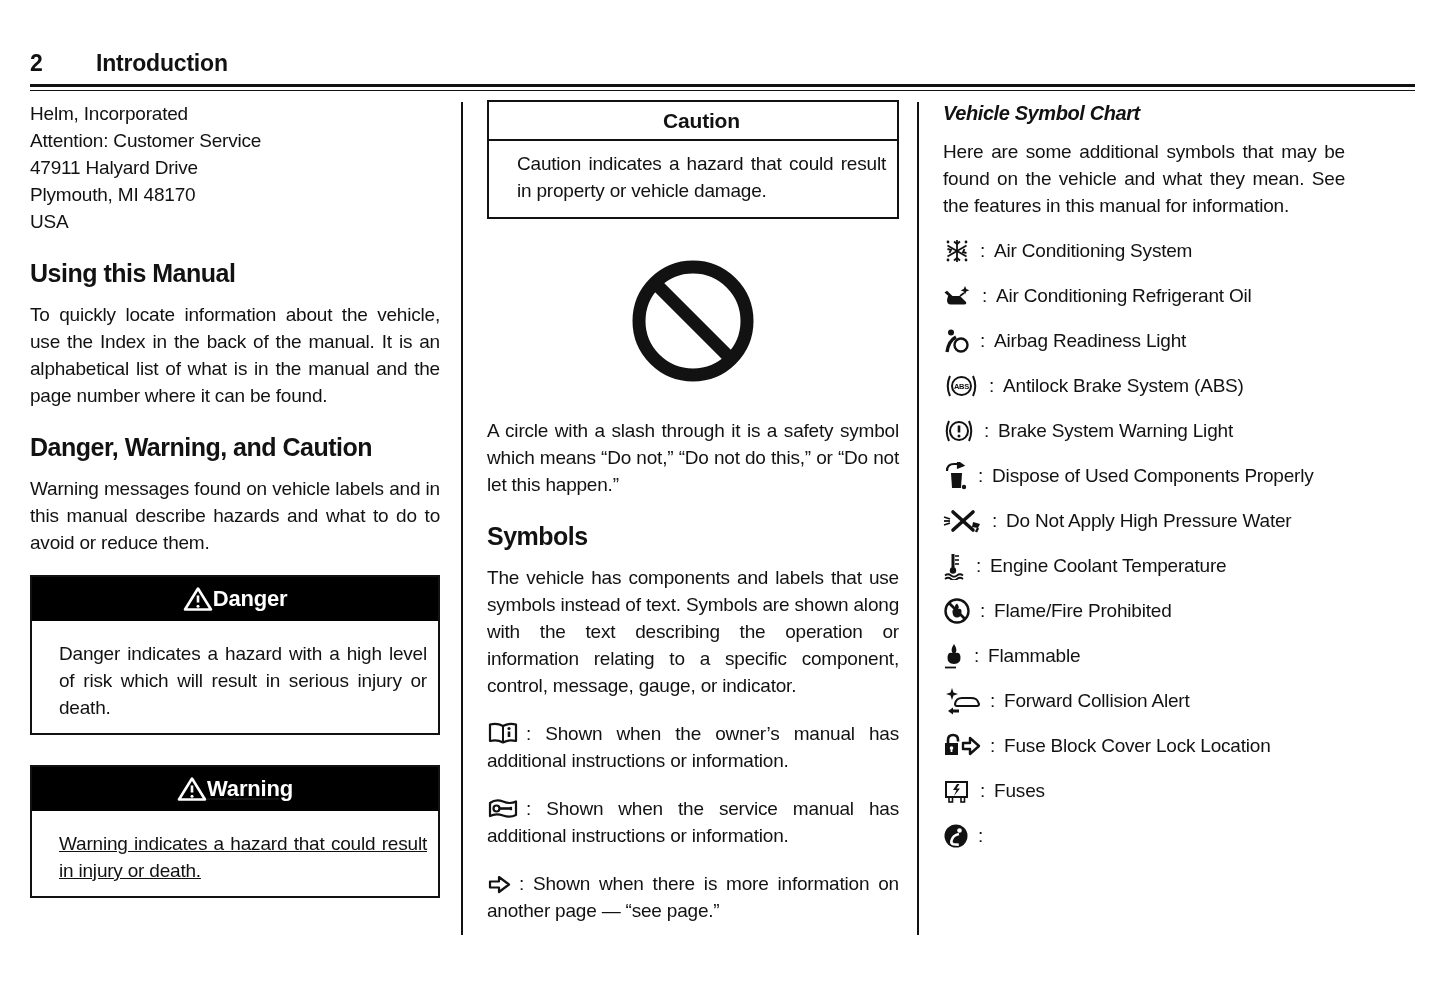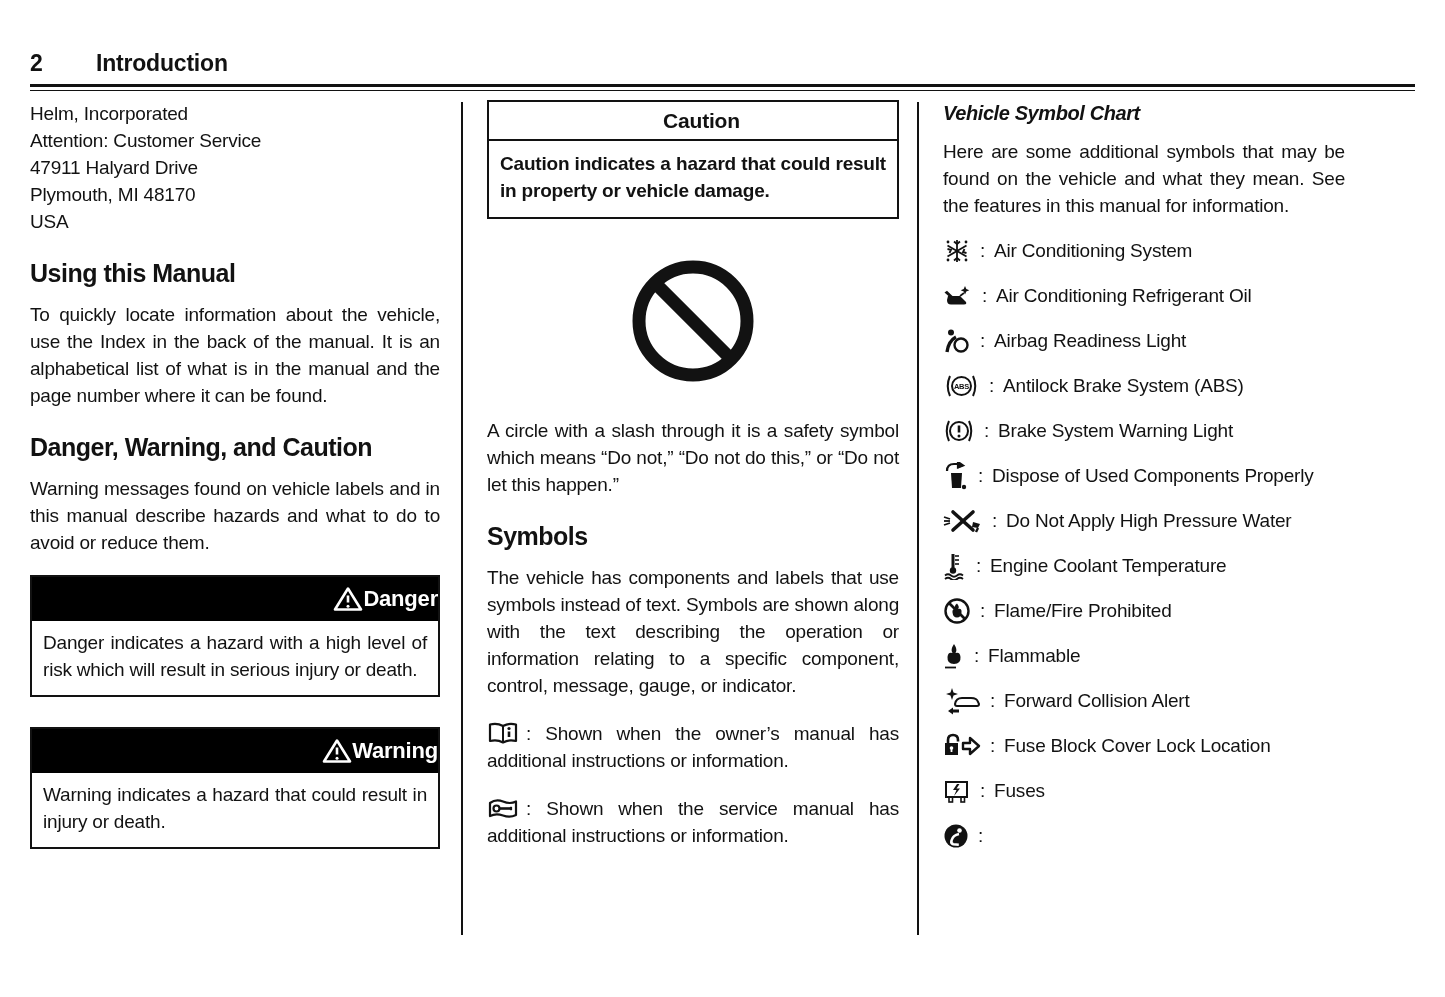--- a/index.html
+++ b/index.html
@@ -15,26 +15,26 @@
   .col{position:absolute;top:100px;}
   .col-left{left:30px;width:410px;}
   .col-mid{left:487px;width:412px;}
   .col-right{left:943px;width:472px;}
   .addr-line{font-size:19px;line-height:27px;}
   .para{font-size:19px;line-height:27px;text-align:justify;margin:0;}
   .section-h{font-size:25px;font-weight:bold;letter-spacing:-0.5px;margin:24px 0 13px 0;}
   .sub-h{font-size:20px;font-weight:bold;letter-spacing:-0.4px;margin:2px 0 13px 0;font-style:italic;}
   .alertbox{border:2px solid #121212;margin-top:20px;}
   .alertbox .bar{background:#000;color:#fff;height:44px;display:flex;align-items:center;
-                 justify-content:flex-end;gap:0;font-size:22px;font-weight:bold;}
-  .alertbox .abody{padding:8px 11px 12px 11px;font-size:19px;line-height:27px;text-align:justify;}
+                 justify-content:center;gap:0;font-size:22px;font-weight:bold;}
+  .alertbox .abody{padding:8px 11px 12px 27px;font-size:19px;line-height:27px;text-align:justify;margin-top:11px;}
   .cautionbox{border:2px solid #121212;}
   .cautionbox .cap{text-align:center;font-weight:bold;font-size:21px;padding:7px 0 6px 17px;
                    border-bottom:2px solid #121212;}
-  .cautionbox .cbody{padding:9px 11px 13px 11px;font-size:19px;line-height:27px;text-align:justify;font-weight:bold;}
+  .cautionbox .cbody{padding:9px 11px 13px 28px;font-size:19px;line-height:27px;text-align:justify;}
   .slash-wrap{display:flex;justify-content:center;margin:40px 0 34px 0;}
   .legend-item{margin-top:21px;font-size:19px;line-height:27px;text-align:justify;}
   .legend-item svg{vertical-align:-5px;margin-right:7px;}
   .sym-list{margin-top:6px;}
   .sym-row{display:flex;align-items:center;gap:9px;margin-top:18px;height:27px;font-size:19px;white-space:nowrap;}
   .ic{flex:0 0 auto;display:block;}
 </style>
 </head>
 <body>
 
@@ -66,21 +66,21 @@
         <svg class="ic" width="30" height="26" viewBox="0 0 30 26">
           <polygon points="15,2.5 28,23.5 2,23.5" fill="none" stroke="#fff" stroke-width="2.6" stroke-linejoin="round"></polygon>
           <line x1="15" y1="9.5" x2="15" y2="16.5" stroke="#fff" stroke-width="2.6"></line>
           <circle cx="15" cy="20.3" r="1.5" fill="#fff"></circle>
         </svg>
         <span>Danger</span>
       </div>
       <div class="abody">Danger indicates a hazard with a high level of risk which will result in serious injury or death.</div>
     </div>
 
-    <div class="alertbox" style="margin-top:30px;">
+    <div class="alertbox" style="margin-top:30px;text-decoration:underline;">
       <div class="bar">
         <svg class="ic" width="30" height="26" viewBox="0 0 30 26">
           <polygon points="15,2.5 28,23.5 2,23.5" fill="none" stroke="#fff" stroke-width="2.6" stroke-linejoin="round"></polygon>
           <line x1="15" y1="9.5" x2="15" y2="16.5" stroke="#fff" stroke-width="2.6"></line>
           <circle cx="15" cy="20.3" r="1.5" fill="#fff"></circle>
         </svg>
         <span>Warning</span>
       </div>
       <div class="abody">Warning indicates a hazard that could result in injury or death.</div>
     </div>
@@ -117,20 +117,26 @@
     <div class="legend-item">
       <svg class="ic" width="32" height="23" viewBox="0 0 32 23" style="display:inline-block;">
         <path d="M3 6 Q9 1.5 16 4.5 Q23 7.5 29 4.5 V18 Q23 21 16 18.5 Q9 16 3 19 Z" fill="none" stroke="#121212" stroke-width="2.2" stroke-linejoin="round"></path>
         <circle cx="9.5" cy="11.5" r="3" fill="none" stroke="#121212" stroke-width="2.2"></circle>
         <line x1="12" y1="11.5" x2="24" y2="11.5" stroke="#121212" stroke-width="2.6"></line>
         <line x1="24" y1="9.8" x2="24" y2="13.2" stroke="#121212" stroke-width="2.2"></line>
       </svg><span>:</span>
       <span>Shown when the service manual has additional instructions or information.</span>
     </div>
 
+    <div class="legend-item">
+      <svg class="ic" width="25" height="21" viewBox="0 0 25 21" style="display:inline-block;">
+        <path d="M3 7.5 H12 V3 L22 10.5 L12 18 V13.5 H3 Z" fill="none" stroke="#121212" stroke-width="2.2" stroke-linejoin="round"></path>
+      </svg><span>:</span>
+      <span>Shown when there is more information on another page — “see page.”</span>
+    </div>
   </div>
 
   <div class="col col-right">
     <div class="sub-h">Vehicle Symbol Chart</div>
     <p class="para" style="width:402px;">Here are some additional symbols that may be found on the vehicle and what they mean. See the features in this manual for information.</p>
 
     <div class="sym-list">
 
       <div class="sym-row">
         <svg class="ic" width="28" height="28" viewBox="0 0 28 28">

